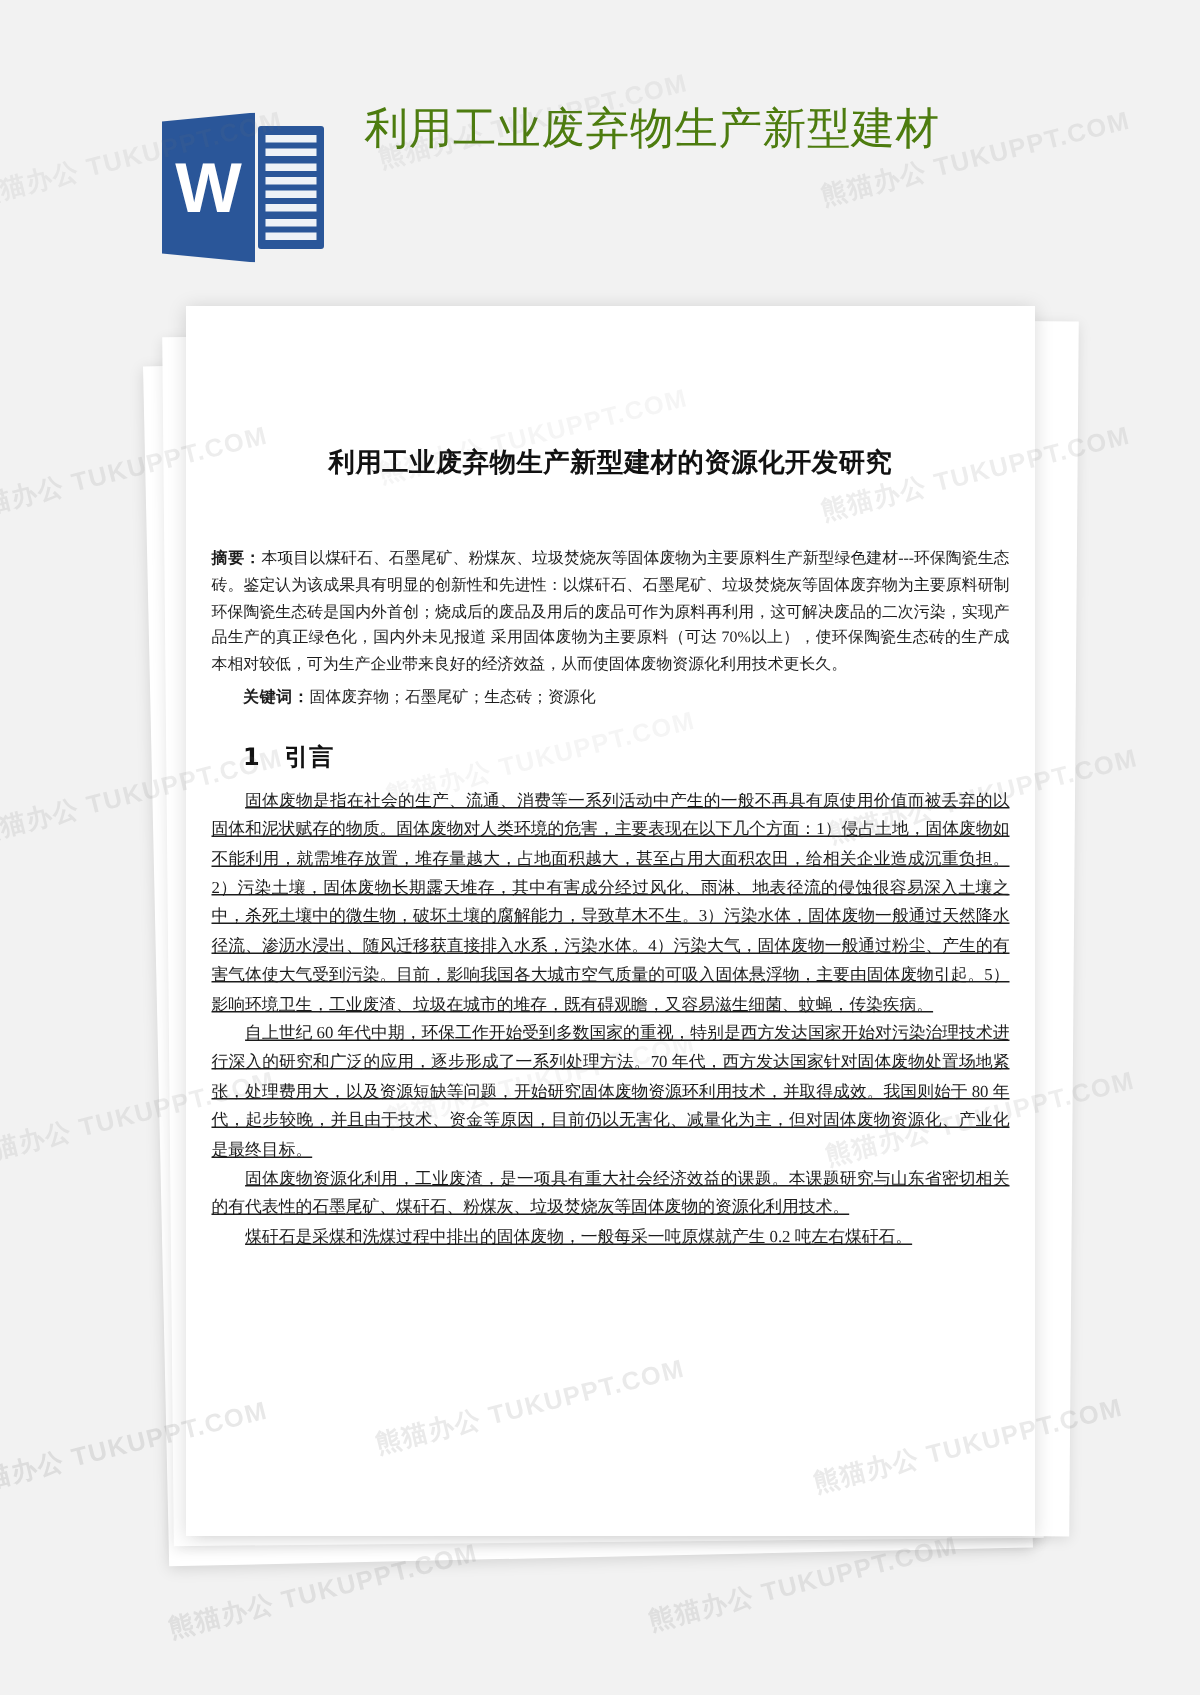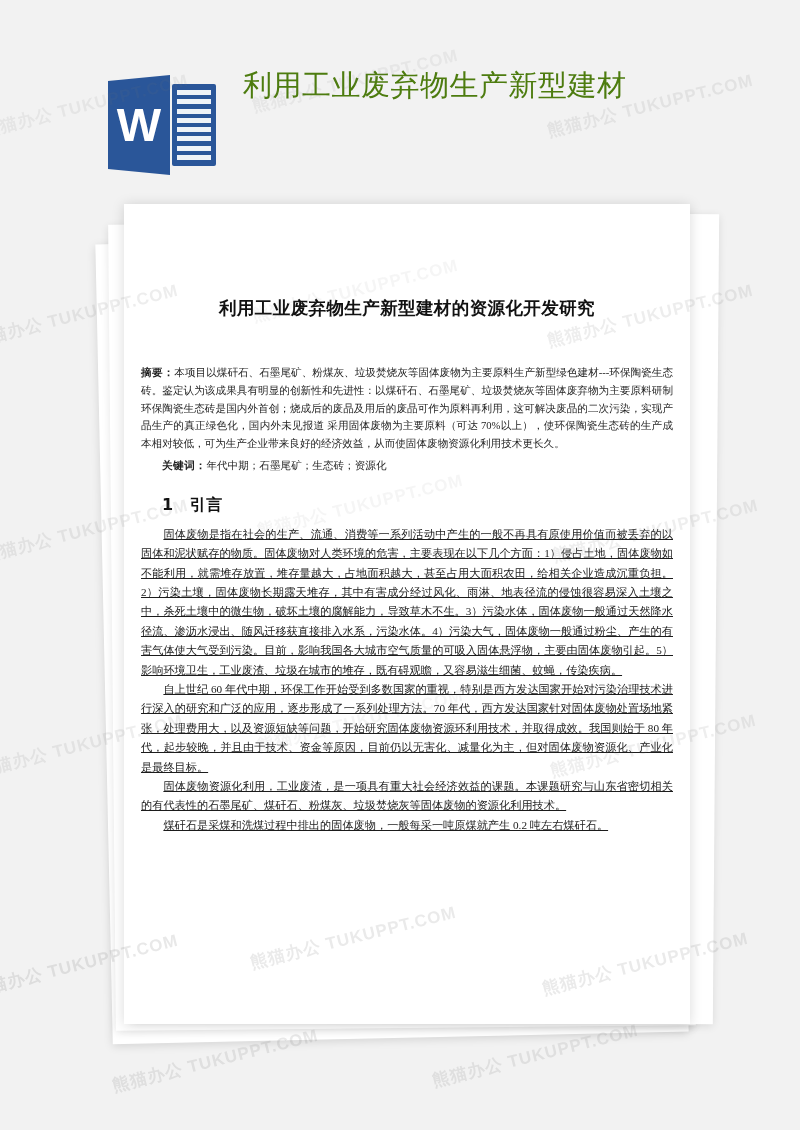--- a/index.html
+++ b/index.html
@@ -235,21 +235,21 @@
 
       <div id="doc-title">利用工业废弃物生产新型建材的资源化开发研究</div>
 
       <div class="body-col">
 
         <div id="abstract-block">
           <span class="lead">摘要：</span><span>本项目以煤矸石、石墨尾矿、粉煤灰、垃圾焚烧灰等固体废物为主要原料生产新型绿色建材---环保陶瓷生态砖。鉴定认为该成果具有明显的创新性和先进性：以煤矸石、石墨尾矿、垃圾焚烧灰等固体废弃物为主要原料研制环保陶瓷生态砖是国内外首创；烧成后的废品及用后的废品可作为原料再利用，这可解决废品的二次污染，实现产品生产的真正绿色化，国内外未见报道 采用固体废物为主要原料（可达 70%以上），使环保陶瓷生态砖的生产成本相对较低，可为生产企业带来良好的经济效益，从而使固体废物资源化利用技术更长久。</span>
         </div>
 
         <div id="keywords-block">
-          <span class="lead">关键词：</span><span>年代中期；石墨尾矿；生态砖；资源化</span>
+          <span class="lead">关键词：</span><span>固体废弃物；石墨尾矿；生态砖；资源化</span>
         </div>
 
         <div id="section-heading">
           <span class="sec-num">1</span><span>引言</span>
         </div>
 
         <div id="body-paragraphs">
             <p>固体废物是指在社会的生产、流通、消费等一系列活动中产生的一般不再具有原使用价值而被丢弃的以固体和泥状赋存的物质。固体废物对人类环境的危害，主要表现在以下几个方面：1）侵占土地，固体废物如不能利用，就需堆存放置，堆存量越大，占地面积越大，甚至占用大面积农田，给相关企业造成沉重负担。2）污染土壤，固体废物长期露天堆存，其中有害成分经过风化、雨淋、地表径流的侵蚀很容易深入土壤之中，杀死土壤中的微生物，破坏土壤的腐解能力，导致草木不生。3）污染水体，固体废物一般通过天然降水径流、渗沥水浸出、随风迁移获直接排入水系，污染水体。4）污染大气，固体废物一般通过粉尘、产生的有害气体使大气受到污染。目前，影响我国各大城市空气质量的可吸入固体悬浮物，主要由固体废物引起。5）影响环境卫生，工业废渣、垃圾在城市的堆存，既有碍观瞻，又容易滋生细菌、蚊蝇，传染疾病。</p>
             <p>自上世纪 60 年代中期，环保工作开始受到多数国家的重视，特别是西方发达国家开始对污染治理技术进行深入的研究和广泛的应用，逐步形成了一系列处理方法。70 年代，西方发达国家针对固体废物处置场地紧张，处理费用大，以及资源短缺等问题，开始研究固体废物资源环利用技术，并取得成效。我国则始于 80 年代，起步较晚，并且由于技术、资金等原因，目前仍以无害化、减量化为主，但对固体废物资源化、产业化是最终目标。</p>
             <p>固体废物资源化利用，工业废渣，是一项具有重大社会经济效益的课题。本课题研究与山东省密切相关的有代表性的石墨尾矿、煤矸石、粉煤灰、垃圾焚烧灰等固体废物的资源化利用技术。</p>

